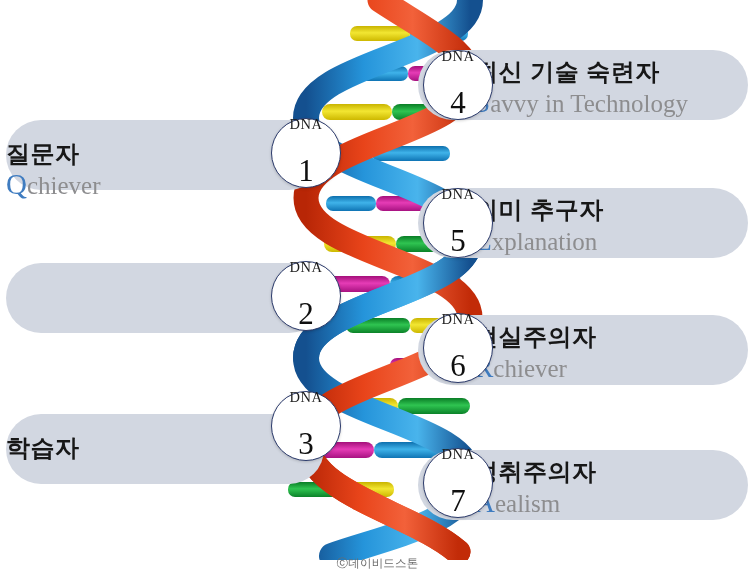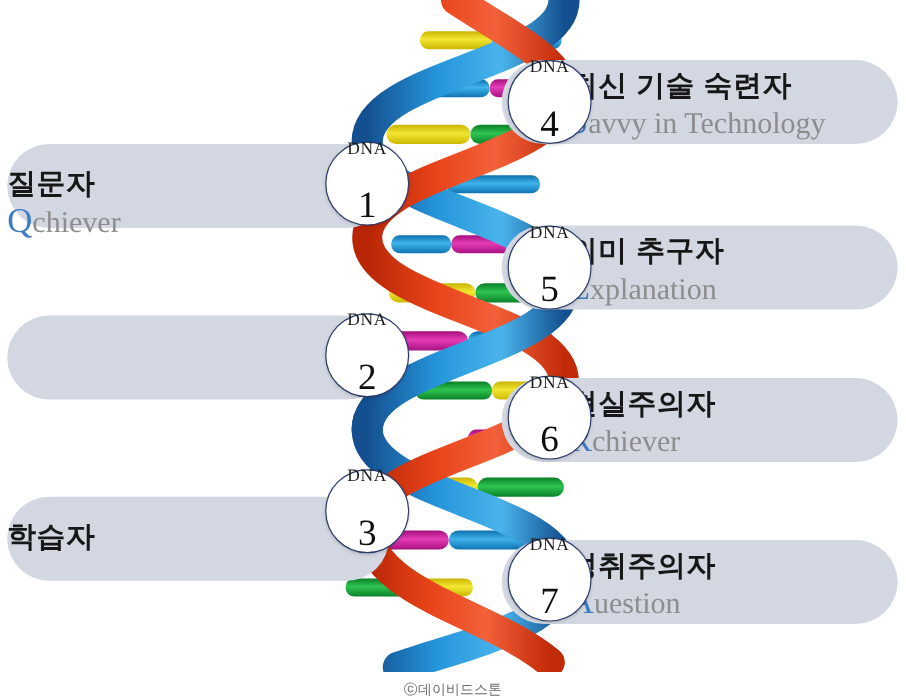--- a/index.html
+++ b/index.html
@@ -94,21 +94,20 @@
   #credit {
     position: absolute;
     left: 0;
     top: 556px;
     width: 755px;
     text-align: center;
     font-family: "Liberation Sans", "DejaVu Sans", sans-serif;
     font-size: 11.5px;
     color: #6b6b6b;
     letter-spacing: 0.2px;
-    margin-top: 11px;
   }
 </style>
 </head>
 <body>
 
 <div id="canvas">
 
   <svg id="helix" viewBox="0 0 240 560">
     <defs>
       <linearGradient id="gRed" x1="0" y1="0" x2="1" y2="0">
@@ -255,21 +254,21 @@
     <div class="pill-ko">현실주의자</div>
     <div class="pill-en"><span class="cap">R</span><span>chiever</span></div>
   </div>
   <div class="badge" style="left:423px; top:313px;">
     <div class="badge-label">DNA</div>
     <div class="badge-num">6</div>
   </div>
 
   <div class="pill right" style="top:450px;">
     <div class="pill-ko">성취주의자</div>
-    <div class="pill-en"><span class="cap">A</span><span>uestion</span></div>
+    <div class="pill-en"><span class="cap">A</span><span>ealism</span></div>
   </div>
   <div class="badge" style="left:423px; top:448px;">
     <div class="badge-label">DNA</div>
     <div class="badge-num">7</div>
   </div>
 
   <div id="credit">ⓒ데이비드스톤</div>
 
 </div>
 

